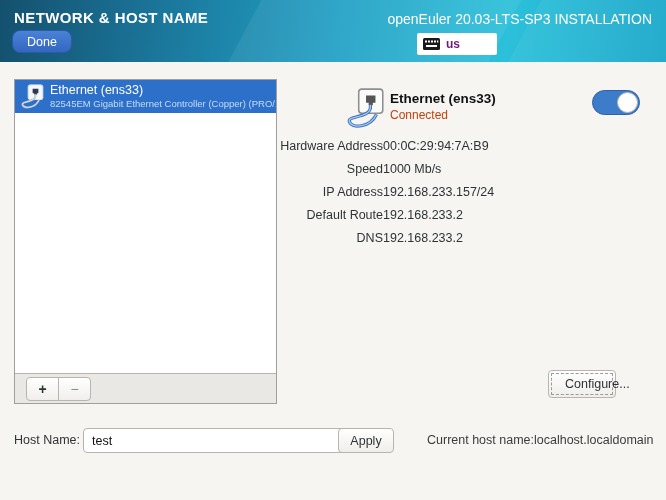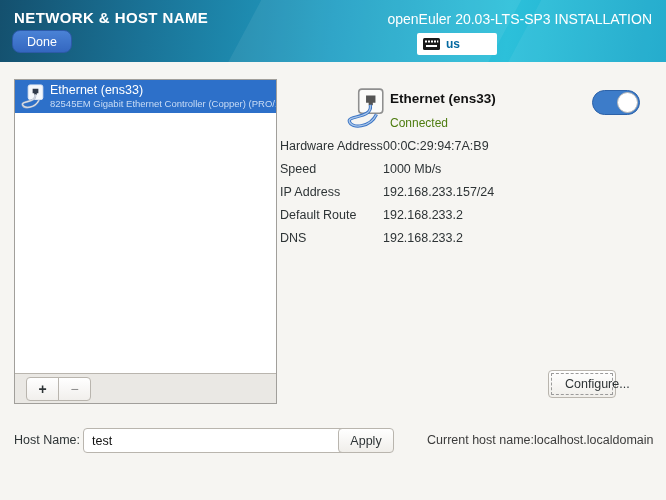--- a/index.html
+++ b/index.html
@@ -16,21 +16,21 @@
     background:rgba(255,255,255,0.06); transform:skewX(-28deg); }
   .hdr-title { position:absolute; left:14px; top:9px; color:#fff; font-size:15px; font-weight:bold;
     letter-spacing:0.4px; z-index:2; }
   .done-btn { position:absolute; left:12px; top:30px; height:23px; padding:0 14px; z-index:2;
     background:linear-gradient(#4a82d6,#3467c0); border:1px solid #2c5aa8; border-radius:8px;
     color:#fff; font-size:12.5px; font-family:"Liberation Sans",sans-serif; cursor:pointer; }
   .hdr-product { position:absolute; right:14px; top:11px; color:#fff; font-size:14px; z-index:2; }
   .kbd-box { position:absolute; right:169px; top:33px; width:80px; height:22px; background:#fff;
     border-radius:2px; display:flex; align-items:center; z-index:2; cursor:pointer; }
   .kbd-box svg { margin-left:6px; }
-  .kbd-label { margin-left:6px; font-size:12px; font-weight:bold; color:#0369a1; }
+  .kbd-label { margin-left:6px; font-size:12px; font-weight:bold; color:#701a75; }
 
   
   .list-frame { position:absolute; left:14px; top:79px; width:263px; height:325px;
     border:1px solid #a19f9b; background:#fff; display:flex; flex-direction:column; }
   .device-row { height:33px; background:#2d70c9; display:flex; align-items:center;
     padding-left:3px; cursor:pointer; overflow:hidden; }
   .device-row .dev-icon { flex:0 0 28px; height:28px; }
   .dev-texts { margin-left:4px; overflow:hidden; }
   .dev-name { color:#fff; font-size:12.5px; line-height:15px; white-space:nowrap; }
   .dev-desc { color:#c9dcf5; font-size:9.5px; line-height:12px; white-space:nowrap; overflow:hidden; }
@@ -39,29 +39,29 @@
     display:flex; align-items:center; padding-left:11px; }
   .tb-btn { width:33px; height:24px; background:linear-gradient(#ffffff,#f1efec);
     border:1px solid #b9b5ae; font-size:14px; line-height:1; cursor:pointer;
     font-family:"Liberation Sans",sans-serif; color:#2e3436; }
   .tb-btn.add { border-radius:4px 0 0 4px; font-weight:bold; }
   .tb-btn.remove { border-radius:0 4px 4px 0; margin-left:-1px; color:#8a8a8a; }
 
   
   .eth-icon-big { position:absolute; left:342px; top:86px; }
   .detail-name { position:absolute; left:390px; top:91px; font-size:13.5px; font-weight:bold; color:#111; }
-  .detail-status { position:absolute; left:390px; top:108px; font-size:12px; color:#4d7c0f;margin-top:8px; }
+  .detail-status { position:absolute; left:390px; top:108px; font-size:12px; color:#c2410c; }
   .toggle { position:absolute; left:592px; top:90px; width:48px; height:25px;
     background:#3d7cc9; border:1px solid #2d62a8; border-radius:13px; cursor:pointer; }
   .toggle .knob { position:absolute; right:1px; top:1px; width:21px; height:21px;
     background:#fff; border:1px solid #b6b6b6; border-radius:50%; }
 
   .detail-rows { position:absolute; left:280px; top:134px; width:370px; }
   .d-row { display:flex; height:23px; align-items:center; }
-  .d-label { width:103px; text-align:left; font-size:12.5px; color:#2e3436; flex:0 0 103px; }
+  .d-label { width:103px; text-align:right; font-size:12.5px; color:#2e3436; flex:0 0 103px; }
   .d-value { margin-left:0; font-size:12.5px; color:#2e3436; }
 
   .configure-btn { position:absolute; left:548px; top:370px; width:68px; height:28px;
     background:linear-gradient(#ffffff,#f0eeea); border:1px solid #b9b5ae; border-radius:4px;
     font-size:12.5px; color:#2e3436; font-family:"Liberation Sans",sans-serif; cursor:pointer;
     outline:1px dashed #9a9a9a; outline-offset:-4px;padding-left:16px; }
 
   
   .hn-label { position:absolute; left:14px; top:427px; height:26px; line-height:26px;
     font-size:12.5px; color:#2e3436; }

